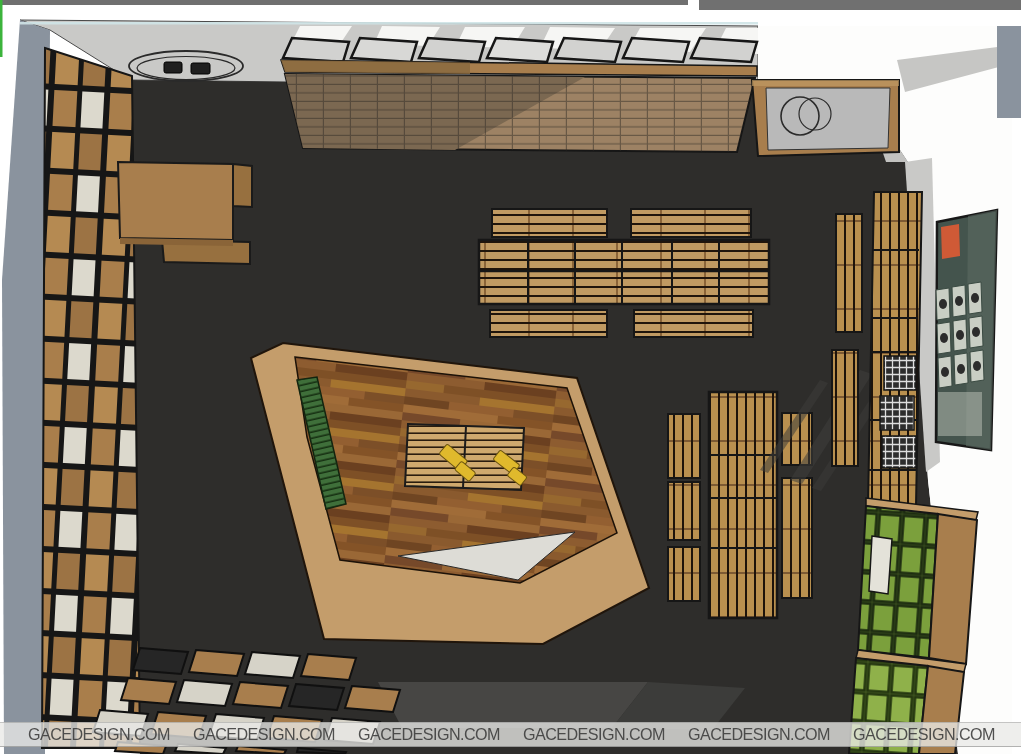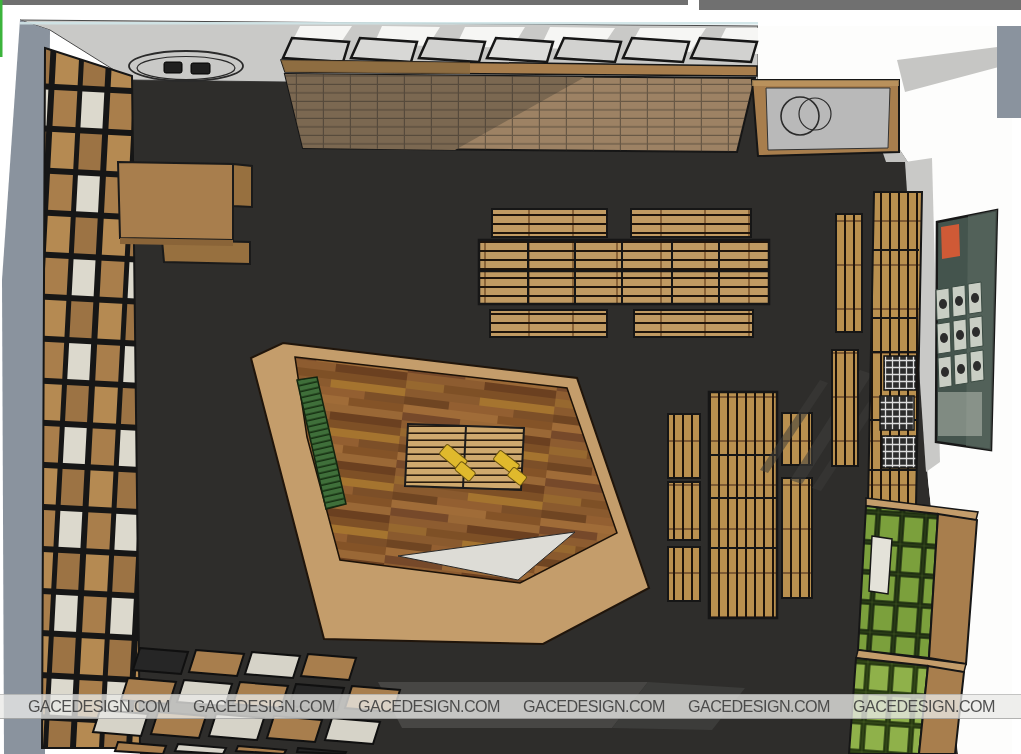--- a/index.html
+++ b/index.html
@@ -15,21 +15,21 @@
   .v-floor{fill:var(--floor)}
   .v-wallgray{fill:var(--wall_gray)}
   .v-bluegray{fill:var(--wall_blue_gray)}
   .v-woodlight{fill:var(--wood_light)}
   .v-woodmid{fill:var(--wood_mid)}
   .v-postert{fill:var(--poster_teal)}
   .v-postero{fill:var(--poster_orange)}
   .v-yellow{fill:var(--yellow_accent)}
   .v-greenstrip{fill:var(--green_accent)}
   #wm-band{
-    position:absolute;left:0;top:694px;width:1021px;height:23px;
+    position:absolute;left:0;top:722px;width:1021px;height:23px;
     background:rgba(233,233,231,0.78);
     border-top:1px solid rgba(120,120,120,0.35);
     border-bottom:1px solid rgba(90,90,90,0.4);
   }
   .wm{
     position:absolute;top:1px;height:21px;line-height:21px;
     font-size:17px;font-weight:400;letter-spacing:-0.6px;
     color:var(--watermark_text);opacity:.88;
     transform:scaleX(.95);transform-origin:left center;
     white-space:nowrap;

